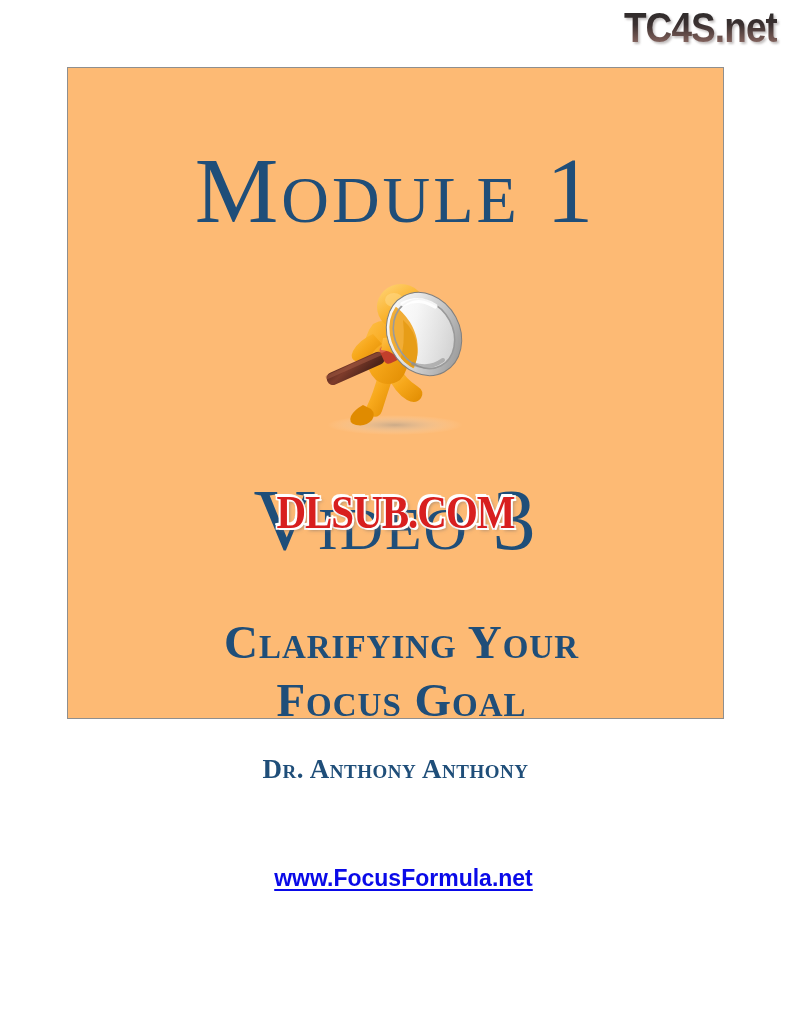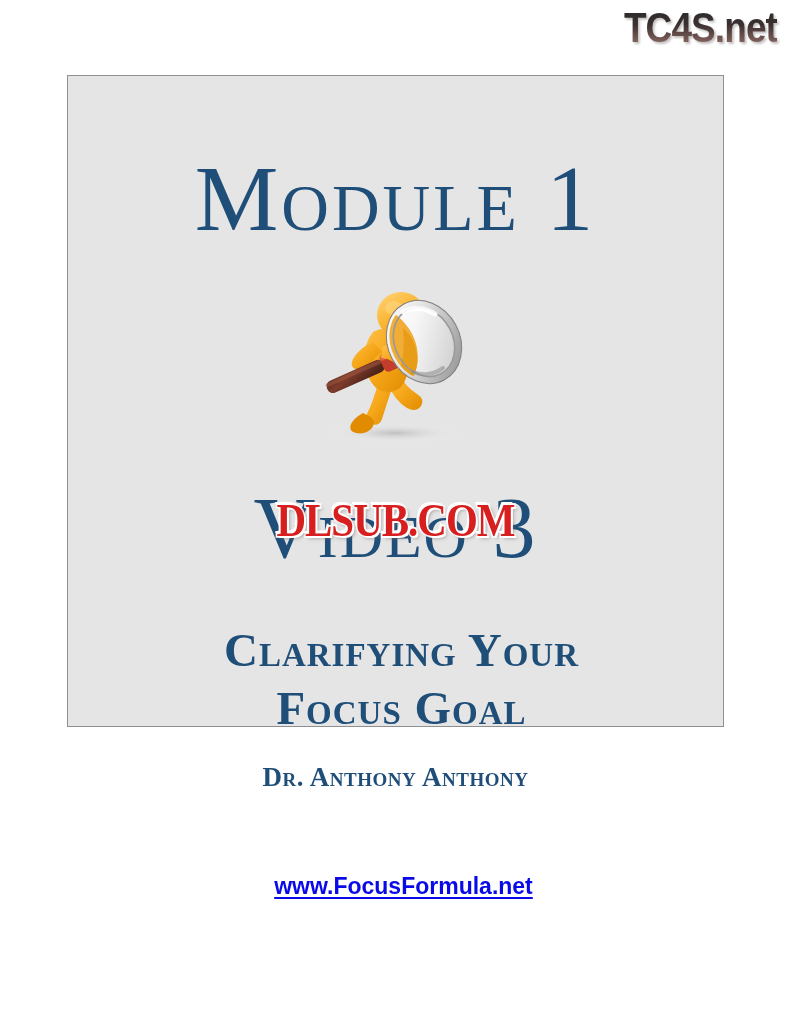--- a/index.html
+++ b/index.html
@@ -62,22 +62,21 @@
   }
 
   
   .doc-page {
     position: absolute;
     left: 67px;
     top: 67px;
     width: 657px;
     height: 652px;
     border: 1px solid #8f8f8f;
-    background: #e5e5e5;
-    margin-top: 8px;
+    background: #fdba74;
   }
 
   .doc-inner {
     position: relative;
     width: 100%;
     height: 100%;
   }
 
   
   .module-title {

